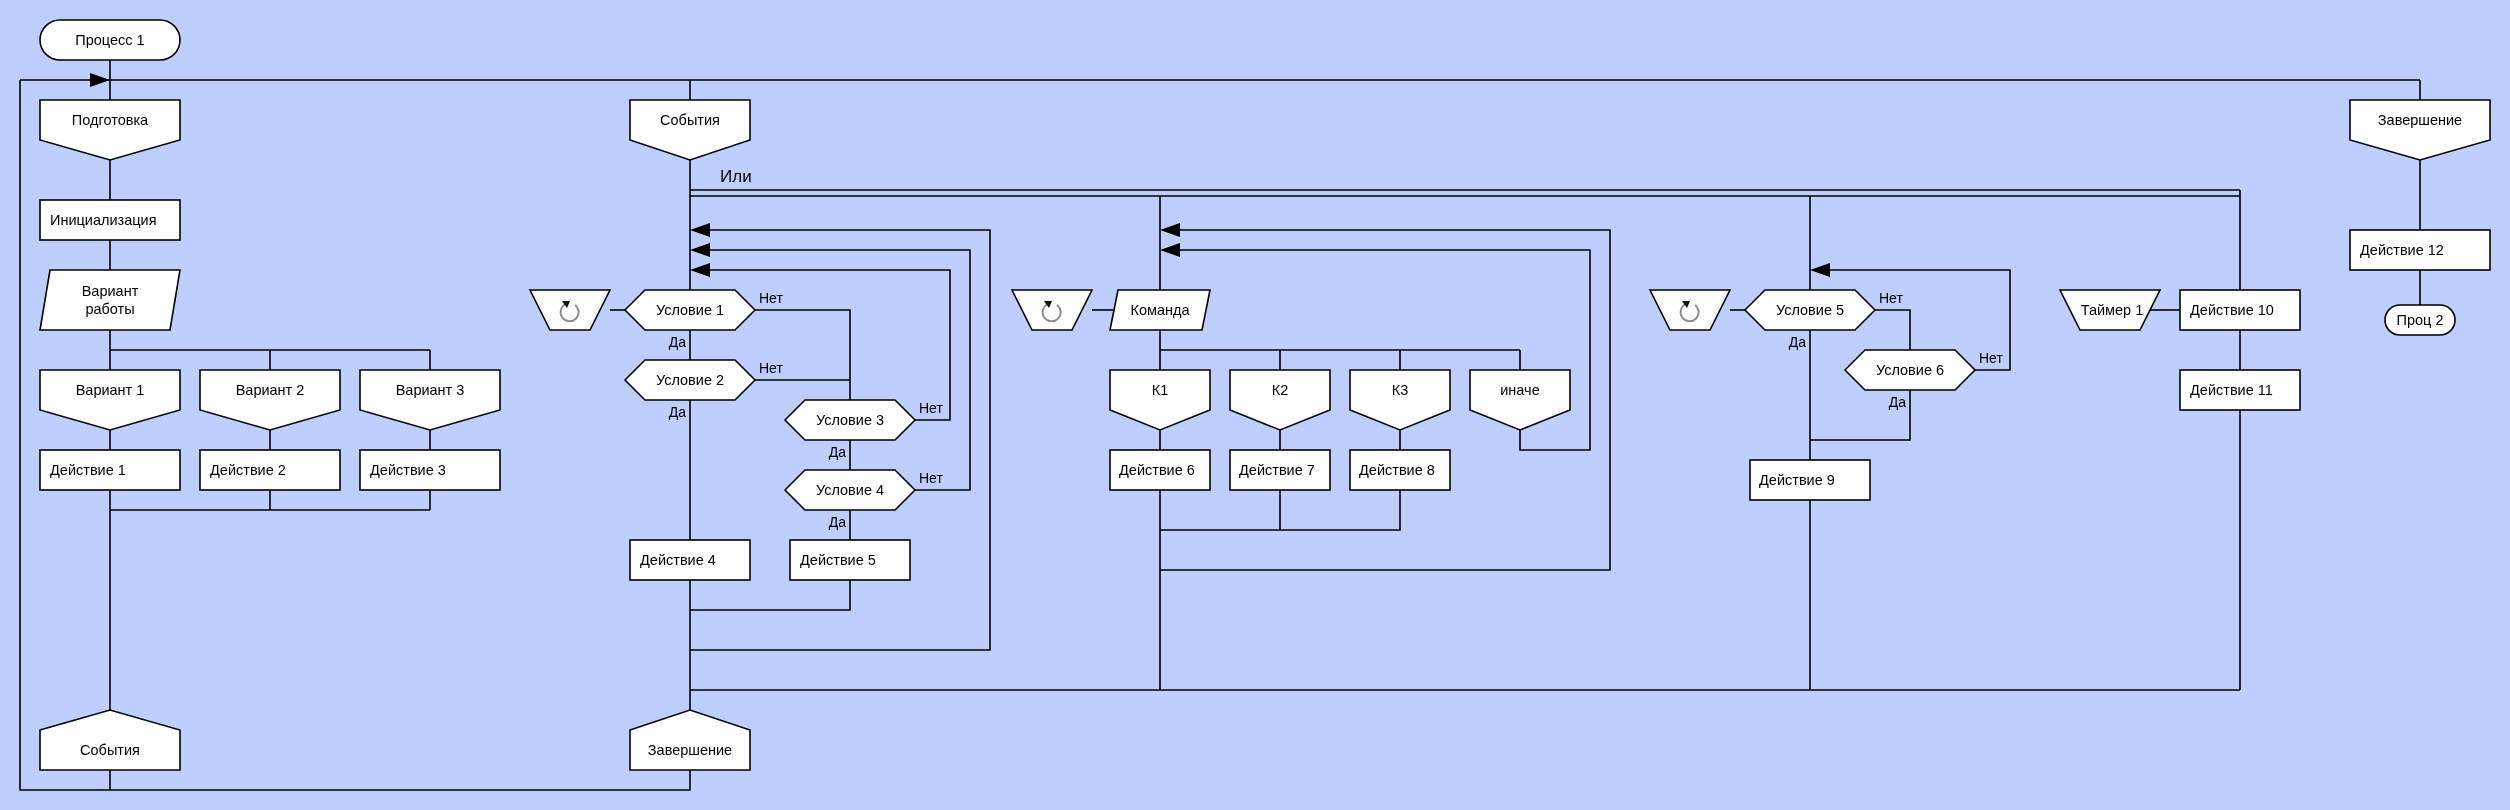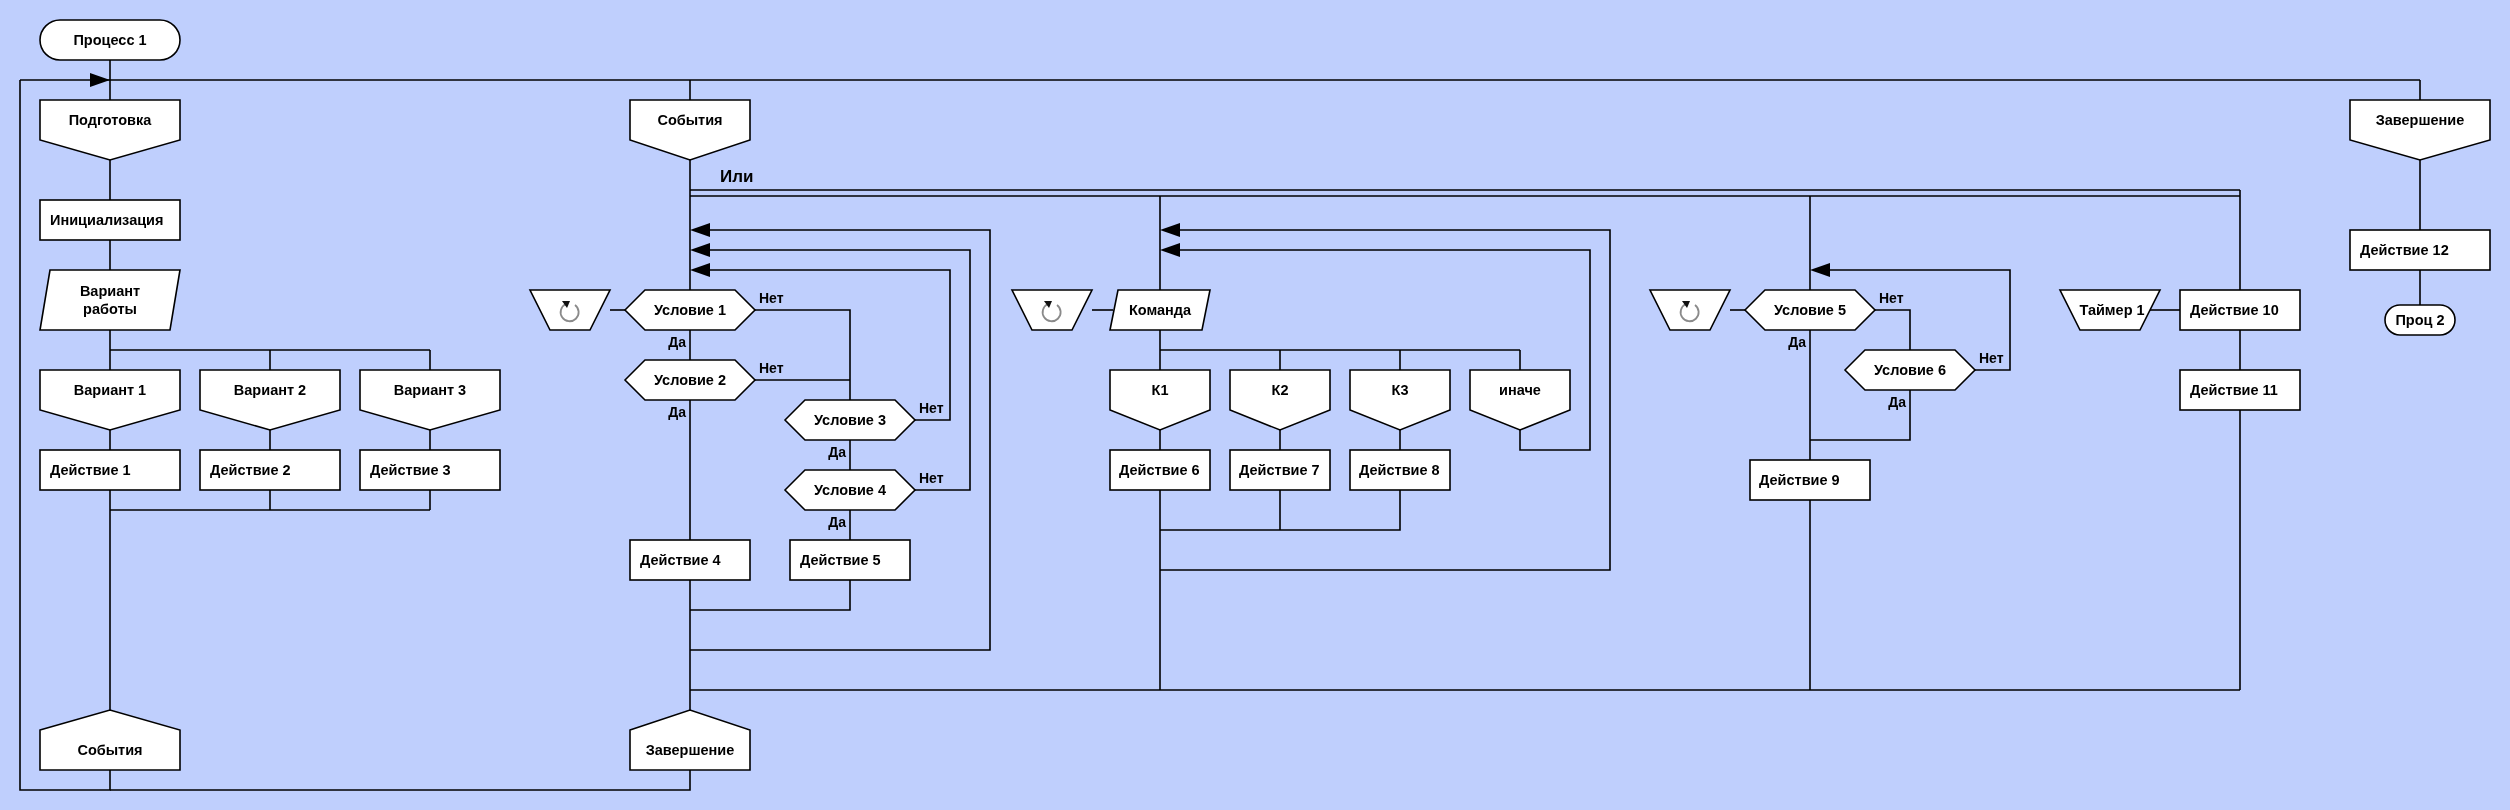--- a/index.html
+++ b/index.html
@@ -1,16 +1,16 @@
 <!DOCTYPE html>
 <html><head>
 <meta charset="utf-8">
 <style>
   html,body{margin:0;padding:0;background:#bfcffd;}
-  #canvas{position:relative;width:2510px;height:810px;overflow:hidden;background:#bfcffd;font-weight:bold;}
+  #canvas{position:relative;width:2510px;height:810px;overflow:hidden;background:#bfcffd;}
   svg{position:absolute;left:0;top:0;}
   .ln{stroke:#000;stroke-width:1.6;fill:none;}
   .shp{fill:#fff;stroke:#000;stroke-width:1.6;}
   .txt{font-family:"Liberation Sans",sans-serif;font-size:14.5px;fill:#000;}
   .lbl{font-family:"Liberation Sans",sans-serif;font-size:14px;fill:#000;}
   .big{font-family:"Liberation Sans",sans-serif;font-size:17px;fill:#000;}
   .arrow{fill:#000;stroke:none;}
 </style>
 </head>
 <body>

